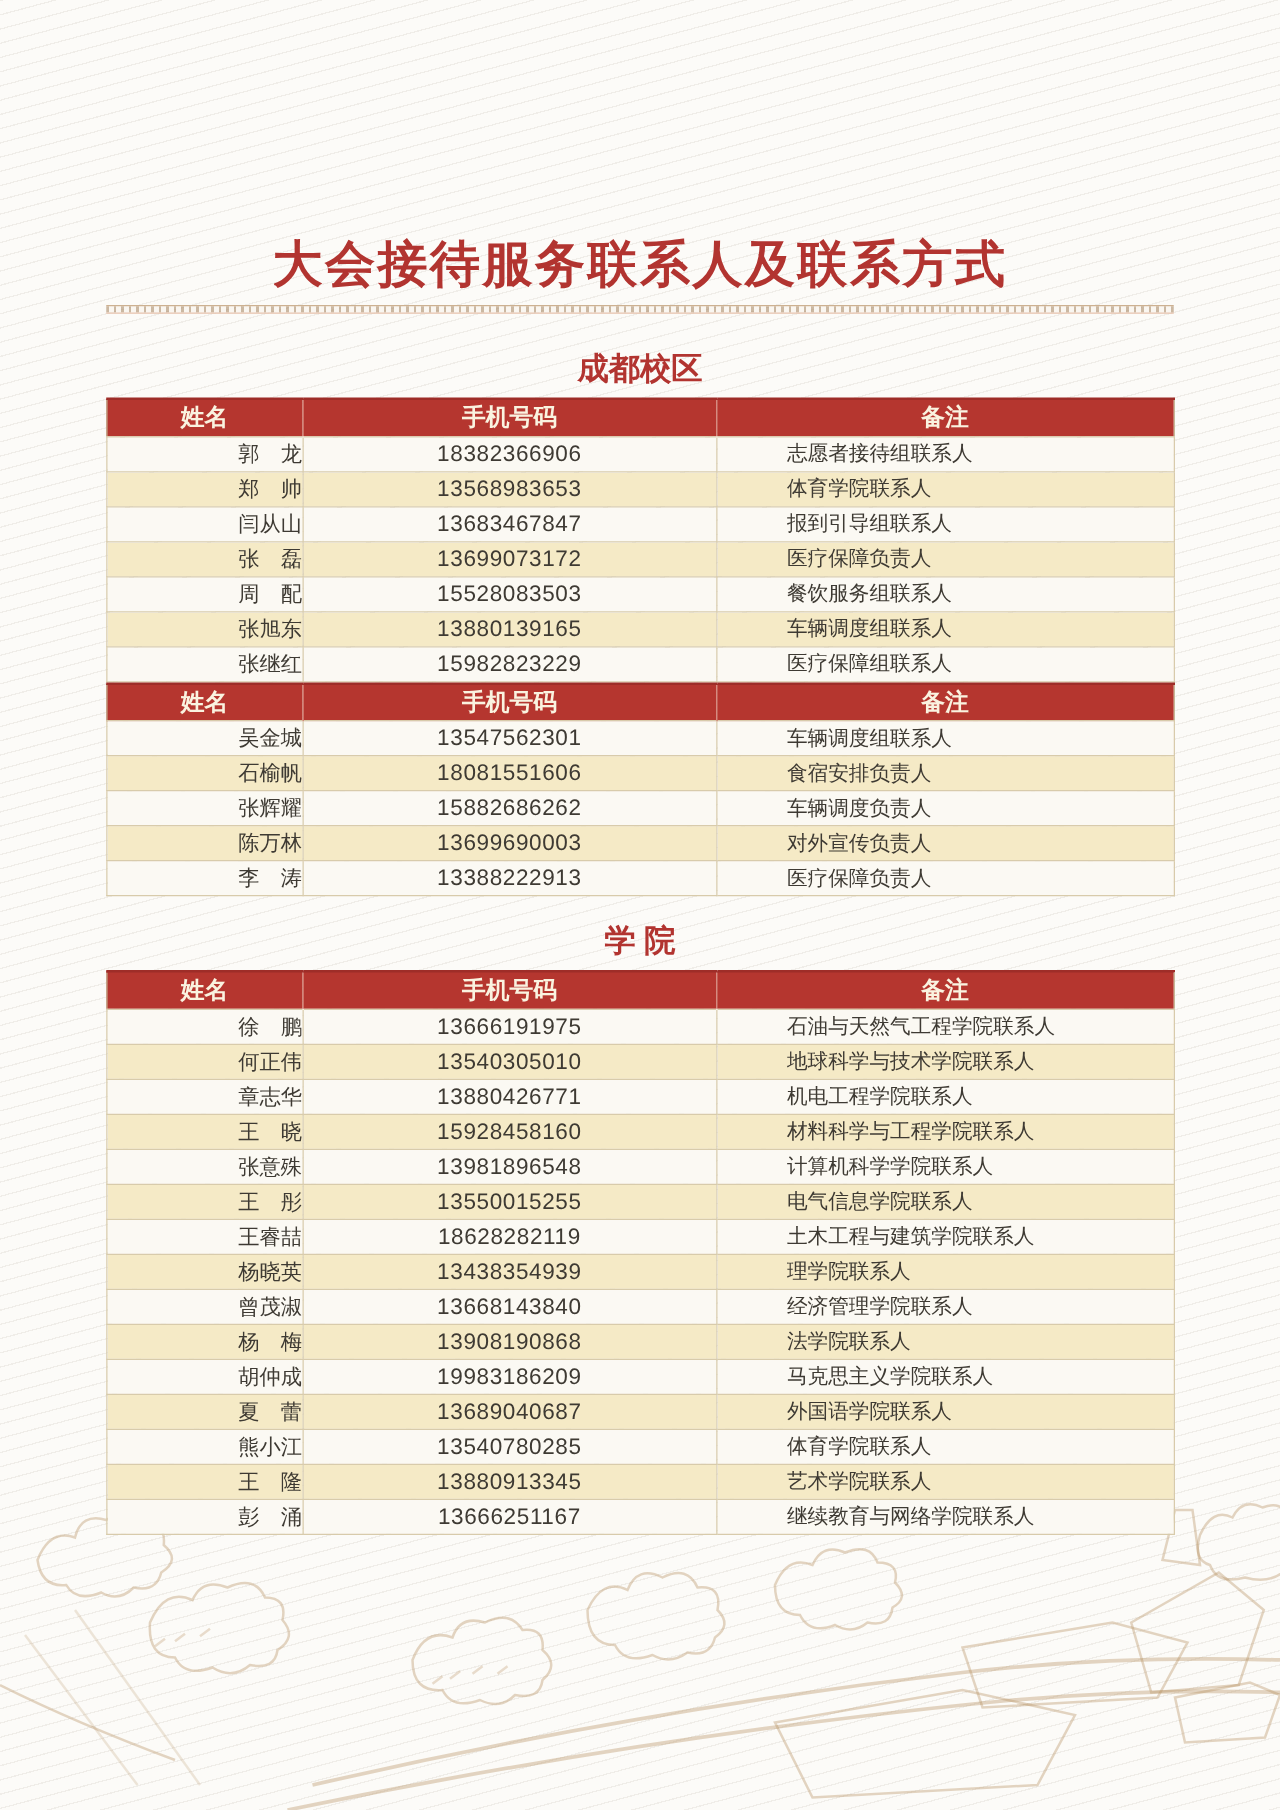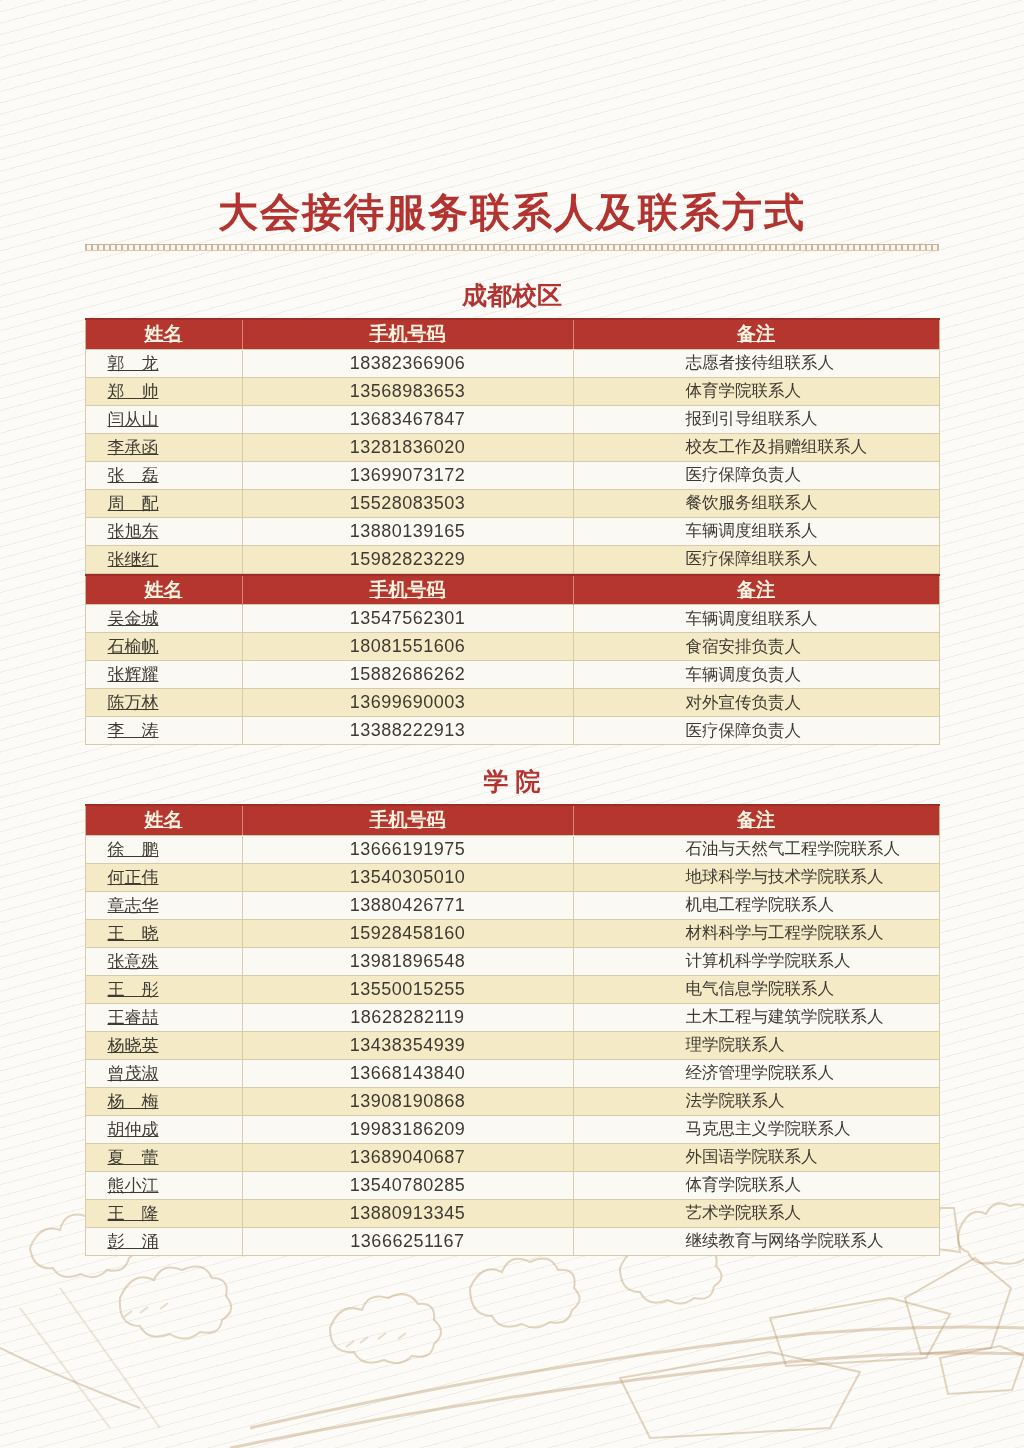--- a/index.html
+++ b/index.html
@@ -45,33 +45,33 @@
     border:1px solid var(--outer);table-layout:fixed;
   }
   col.col-name{width:157px;}
   col.col-phone{width:331px;}
   col.col-note{width:366px;}
   thead th{
     background:var(--header-bg);
     border-top:2px solid var(--header-top);
     border-left:1px solid rgba(250,240,220,0.45);
     color:var(--header-text);font-size:19px;font-weight:bold;
-    height:30px;padding:0;text-align:center;text-decoration:underline;
+    height:30px;padding:0;text-align:center;
   }
   thead th:first-child{border-left:none;}
   tbody td{
     height:28px;padding:0;font-size:17px;
     border:1px solid var(--grid);
     background:var(--row-light);
     white-space:nowrap;overflow:hidden;
   }
   tbody tr:nth-child(even) td{background:var(--row-cream);}
-  tbody td:nth-child(1){text-align:left;padding-left:22px;text-decoration:underline;}
+  tbody td:nth-child(1){text-align:right;padding-left:22px;}
   tbody td:nth-child(2){text-align:center;font-size:18px;letter-spacing:0.5px;}
-  tbody td:nth-child(3){text-align:left;padding-left:112px;font-size:16.5px;}
+  tbody td:nth-child(3){text-align:left;padding-left:56px;font-size:16.5px;}
   .sketch{
     position:absolute;left:0;bottom:0;width:1024px;height:320px;
     z-index:1;pointer-events:none;
   }
 </style>
 </head>
 <body>
 
 <svg class="sketch" viewBox="0 0 1024 320" fill="none" stroke="#b89365" stroke-opacity="0.38" stroke-width="2">
 
@@ -127,25 +127,20 @@
               <td>郑　帅</td>
               <td>13568983653</td>
               <td>体育学院联系人</td>
             </tr>
             <tr>
               <td>闫从山</td>
               <td>13683467847</td>
               <td>报到引导组联系人</td>
             </tr>
             <tr>
-              <td>李承函</td>
-              <td>13281836020</td>
-              <td>校友工作及捐赠组联系人</td>
-            </tr>
-            <tr>
               <td>张　磊</td>
               <td>13699073172</td>
               <td>医疗保障负责人</td>
             </tr>
             <tr>
               <td>周　配</td>
               <td>15528083503</td>
               <td>餐饮服务组联系人</td>
             </tr>
             <tr>

